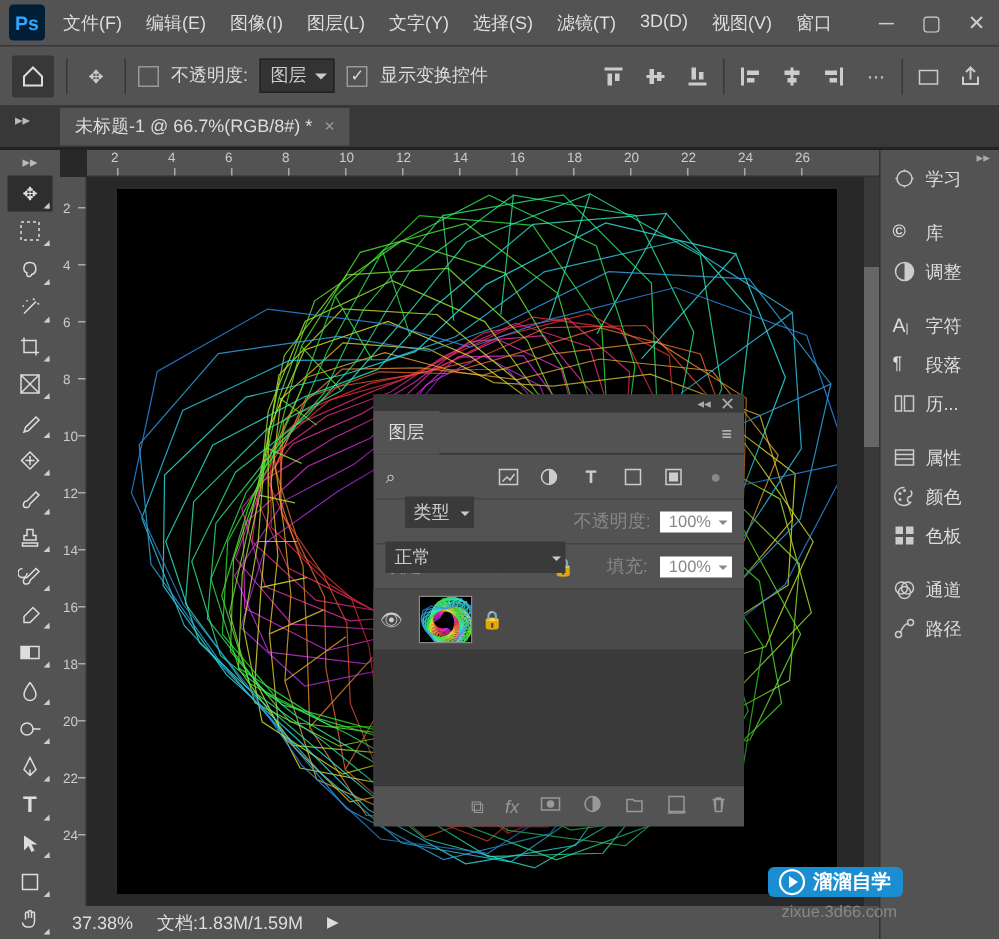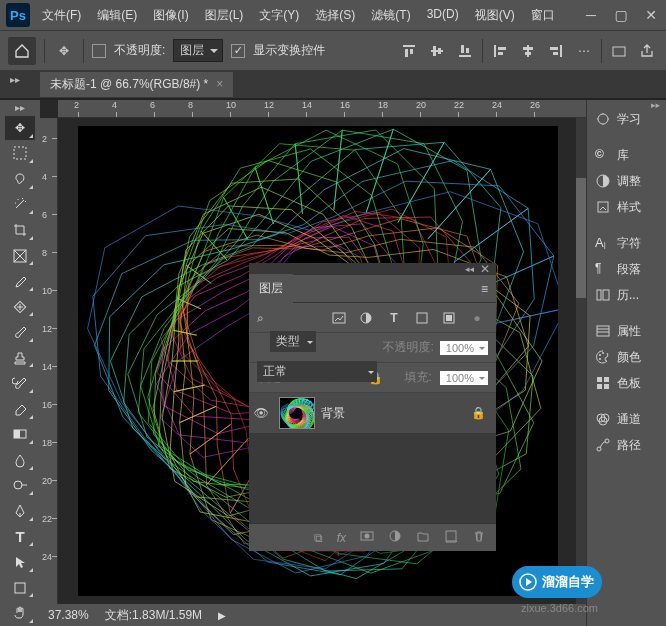--- a/index.html
+++ b/index.html
@@ -56,21 +56,21 @@
   .lp-lock { color:#888; display:flex; gap:8px; align-items:center; }
   .lp-list { height:130px; background:#3a3a3a; position:relative; }
   .layer-item { height:40px; display:flex; align-items:center; background:#4a4a4a; }
   .eye { width:24px; display:flex; justify-content:center; color:#ccc; }
   .thumb { width:36px; height:32px; background:#000; margin:0 6px; border:1px solid #888; position:relative; overflow:hidden; }
   .lname { color:#ddd; flex:1; }
   .locki { color:#bbb; padding-right:10px; }
   .lp-bot { height:28px; display:flex; align-items:center; justify-content:flex-end; gap:14px; padding:0 10px; border-top:1px solid #333; color:#999; }
   .tick { position:absolute; background:#aaa; }
   .rlabel { position:absolute; color:#ccc; font-size:9px; }
-  .watermark { position:absolute; right:64px; bottom:28px; width:90px; height:32px; background:#1a8ed1; border-radius:16px; display:flex; align-items:center; padding:0 6px; gap:4px; color:#fff; }
+  .watermark { position:absolute; right:64px; bottom:28px; width:90px; height:20px; background:#1a8ed1; border-radius:4px; display:flex; align-items:center; padding:0 6px; gap:4px; color:#fff; }
   .wm-url { position:absolute; right:68px; bottom:12px; color:#888; font-size:11px; }
   .scrollbar-v { position:absolute; right:0; top:0; bottom:0; width:10px; background:#3a3a3a; }
   .thumb-v { position:absolute; right:0; top:60px; height:120px; width:10px; background:#666; }
 </style>
 </head>
 <body>
 
 <div class="titlebar">
   <div class="ps-logo">Ps</div>
   <div class="menu">
@@ -415,27 +415,20 @@
         <span class="ic" style="font-weight:bold">©</span>
         <span>库</span>
       </div>
     <div class="rrow">
         <svg viewBox="0 0 16 16">
           <circle cx="8" cy="8" r="6" stroke="#ccc" fill="none"></circle>
           <path d="M8 2 A6 6 0 0 1 8 14 z" fill="#ccc"></path>
         </svg>
         <span>调整</span>
       </div>
-    <div class="rrow">
-        <svg viewBox="0 0 16 16">
-          <rect x="3" y="3" width="10" height="10" stroke="#ccc" fill="none"></rect>
-          <path d="M5 11 l3-3 l3 3" stroke="#ccc" fill="none"></path>
-        </svg>
-        <span>样式</span>
-      </div>
     <div class="rsep"></div>
     <div class="rrow">
         <span class="ic" style="font-size:13px;">A<span style="font-size:8px">|</span></span>
         <span>字符</span>
       </div>
     <div class="rrow">
         <span class="ic">¶</span>
         <span>段落</span>
       </div>
     <div class="rrow">
@@ -584,21 +577,20 @@
             <path d="M 16.839734057729046 6.585806961412166 L 16.287340422597666 1.3301325945793536 L 22.32064975352054 0.2958203480934394 L 26.719032517514663 4.698502706339392 L 27.01275343447829 11.07685133542514 L 25.833901071754283 15.378665015183481 L 27.062098235788348 18.258683639147588 L 29.884882993550683 22.916490830264355 L 29.888382953083998 29.10547796840099 L 25.419459997543065 32.83714733540645 L 19.51726993756816 32.06085916145901 L 15.099958552621107 29.256430943610933 L 11.519377136953052 27.232918508404687 L 7.4749930203233195 25.27186517828837 L 4.521399649410906 21.489926457018484 L 4.944723404486057 16.712086128634997 L 7.822760191481876 13.093800899983774 L 10.335708019609154 10.223679267692685 L 12.335308707714827 6.010661682066889 L 16.287340422597676 1.33013259457935 Z" fill="none" stroke="hsl(140,80%,55%)" stroke-width="0.8" opacity="0.8"></path>
             <path d="M 19.191624481251242 6.2874503928016825 L 19.819873920713665 0.3100562575951251 L 25.950113082762776 1.3248526054216185 L 28.838555137088903 7.158328968985689 L 27.651316071173902 13.327957234134088 L 26.303439825233546 17.044366924856636 L 27.669365305233846 20.397645884492103 L 29.35481182964873 25.874753691738164 L 27.39594166546666 31.55505637564344 L 21.967581099208342 33.53809862496193 L 16.542906597272747 31.488317677390498 L 12.668694776879464 28.555795579595802 L 8.962177293461679 26.352723936400558 L 5.178097813165927 23.333678653798792 L 3.7371611713143356 18.622354848554096 L 5.924296119718214 14.162347632539465 L 9.452993768025022 11.415236485343332 L 11.944649478343205 8.64757366592839 L 14.638025045289023 4.140854952620247 L 19.819873920713647 0.31005625759512867 Z" fill="none" stroke="hsl(150,80%,55%)" stroke-width="0.8" opacity="0.8"></path>
             <path d="M 21.615498834186884 6.497638759346703 L 23.64914078401761 0.23873240984368493 L 29.170958830677407 3.3268247211010564 L 30.237969794276594 9.977867745964458 L 27.922325748780196 15.51594455506935 L 26.679349789554898 18.84480306409807 L 27.84102512139785 22.85756587426478 L 27.97406322159948 28.702319437605937 L 24.297793623305505 33.21258620257241 L 18.55014314685945 33.3790384953275 L 13.82240036289429 30.482329628029568 L 10.241092320216516 27.555948959697503 L 6.423577740084541 24.858751474982103 L 3.4197283503983744 20.724132410054246 L 3.832495698493682 15.633887119816583 L 7.470202855325102 12.026207544694255 L 11.212341532310075 10.086541559397215 L 13.778309737752 7.175949932714371 L 17.477081342056476 2.6505688647669228 L 23.649140784017607 0.23873240984368138 Z" fill="none" stroke="hsl(160,80%,55%)" stroke-width="0.8" opacity="0.8"></path>
             <path d="M 24 7.232695154586736 L 27.469499965162107 1.223344938067516 L 31.71693346727133 6.1151261867293325 L 30.92950648260416 12.919044496580183 L 27.936000069675785 17.624999999999996 L 26.88301457640292 20.858152896363464 L 27.397148840333518 25.510144126041858 L 25.7819999651621 31.103819324160007 L 20.877922186117 33.9465077723998 L 15.37926957684568 32.48790080295417 L 11.344499965162097 29.152664210115656 L 7.818491770969091 26.168299799808267 L 4.118744655545793 22.67736375962997 L 2.4360000696757833 17.625000000000007 L 4.78014434661166 12.813366040870878 L 9.378723940550152 10.390890438238138 L 13.031999965162111 9.020171527656819 L 15.923493652627975 5.848547303828273 L 20.79660650412071 1.764656376555692 L 27.46949996516212 1.2233449380675232 Z" fill="none" stroke="hsl(170,80%,55%)" stroke-width="0.8" opacity="0.8"></path>
             <path d="M 26.230306458213953 8.484318646628047 L 30.94475315646566 3.248395143054527 L 33.41767354619134 9.42727756121237 L 31.00526350609617 15.797229411328688 L 27.761296787000497 19.699827682485452 L 26.775344138790924 23.108443604787595 L 26.214971972020876 28.139684634288777 L 22.93519609203724 32.81397176519465 L 17.437116357971753 33.74387854193125 L 12.580954028386392 31.03760944239942 L 9.064182328531022 27.549230936165337 L 5.474854490732746 24.284738000209817 L 2.305891862659628 19.830663057531417 L 2.3783665479582385 14.30451930576462 L 6.446458248313512 10.4055458533663 L 11.456714821532895 9.249976888768034 L 14.91620508800735 8.134055167335427 L 18.448553217999727 4.78011643849265 L 24.436203809304033 1.694836565683648 L 30.944753156465644 3.2483951430545126 Z" fill="none" stroke="hsl(180,80%,55%)" stroke-width="0.8" opacity="0.8"></path>
             <path d="M 28.193614129124335 10.218905821114836 L 33.76342870069909 6.1721986617618185 L 34.2171465824909 12.974808047296502 L 30.597365927561498 18.505893638200178 L 27.400684747548222 21.810454511150898 L 26.192275522674493 25.536188512373514 L 24.267950153141477 30.476202277813496 L 19.683918989532817 33.646418977801304 L 14.241066734109454 32.701257873267394 L 10.193097245218244 29.19920930921402 L 6.944515337169584 25.657279775257308 L 3.3633376813530393 21.821995382781843 L 1.237642580166053 16.452861784973386 L 3.2830846657835444 11.072607133949798 L 8.625002602943411 8.571670249816918 L 13.562320390748585 8.526408449453728 L 16.92436755926676 7.391040940078888 L 21.361170876428694 4.144079934463845 L 28.141623703164143 2.589424540345206 L 33.76342870069908 6.1721986617618185 Z" fill="none" stroke="hsl(190,80%,55%)" stroke-width="0.8" opacity="0.8"></path>
             <path d="M 29.784736403589555 12.378097304322178 L 35.68970854016682 9.749034323170342 L 34.166869013640905 16.49450239076776 L 29.832803243170815 21.01800173057109 L 26.786898029430596 24.009055107627823 L 24.991557971198645 27.99041095719324 L 21.644974655589948 32.244194851861536 L 16.3287156489137 33.52620842287391 L 11.479906359731743 30.993173038098753 L 8.186370709204285 27.10191164623934 L 4.994581163375424 23.41538553051722 L 1.698952362974424 18.764880292596484 L 1.1089418534425306 12.781567015890921 L 5.064791730463245 8.227021083574925 L 11.083656982642783 7.371099797620573 L 15.628042484096564 8.111598020057503 L 19.1353048876502 6.82329553223577 L 24.579057309811475 4.135933523723175 L 31.59886705449587 4.49272673537963 L 35.68970854016683 9.749034323170353 Z" fill="none" stroke="hsl(200,80%,55%)" stroke-width="0.8" opacity="0.8"></path>
             <path d="M 30.911548329686234 14.88056568120557 L 36.59840818778872 13.671786303068032 L 33.39670060971549 19.78886515535222 L 28.79510579195787 23.36485956536745 L 25.80279376803195 26.290880409407503 L 23.098874782831903 30.2451579422031 L 18.544438656930957 33.215683276884874 L 13.167311750252766 32.49848506654737 L 9.248297507465908 28.826668372762335 L 6.501226724812486 24.810231004218736 L 3.2924823828026426 20.75117937541277 L 0.7206270977426996 15.196542509182878 L 2.01405434083747 9.12512191899542 L 7.535528214435098 6.003026673874652 L 13.61331767927976 6.7675802578716375 L 17.66073512721421 7.909725172909969 L 21.603475696688818 6.534642171689677 L 27.922182322964243 4.925185762627811 L 34.484439358247016 7.324379061623548 L 36.59840818778871 13.67178630306801 Z" fill="none" stroke="hsl(210,80%,55%)" stroke-width="0.8" opacity="0.8"></path>
           </svg>
       </div>
-      <div class="lname">背景</div>
       <div class="locki">🔒</div>
     </div>
   </div>
   <div class="lp-bot">
     <span>⧉</span>
     <span style="font-style:italic">fx</span>
     <span><svg width="14" height="14">
           <rect x="1" y="3" width="12" height="8" stroke="#999" fill="none"></rect>
           <circle cx="7" cy="7" r="2.5" fill="#999"></circle>
         </svg></span>

